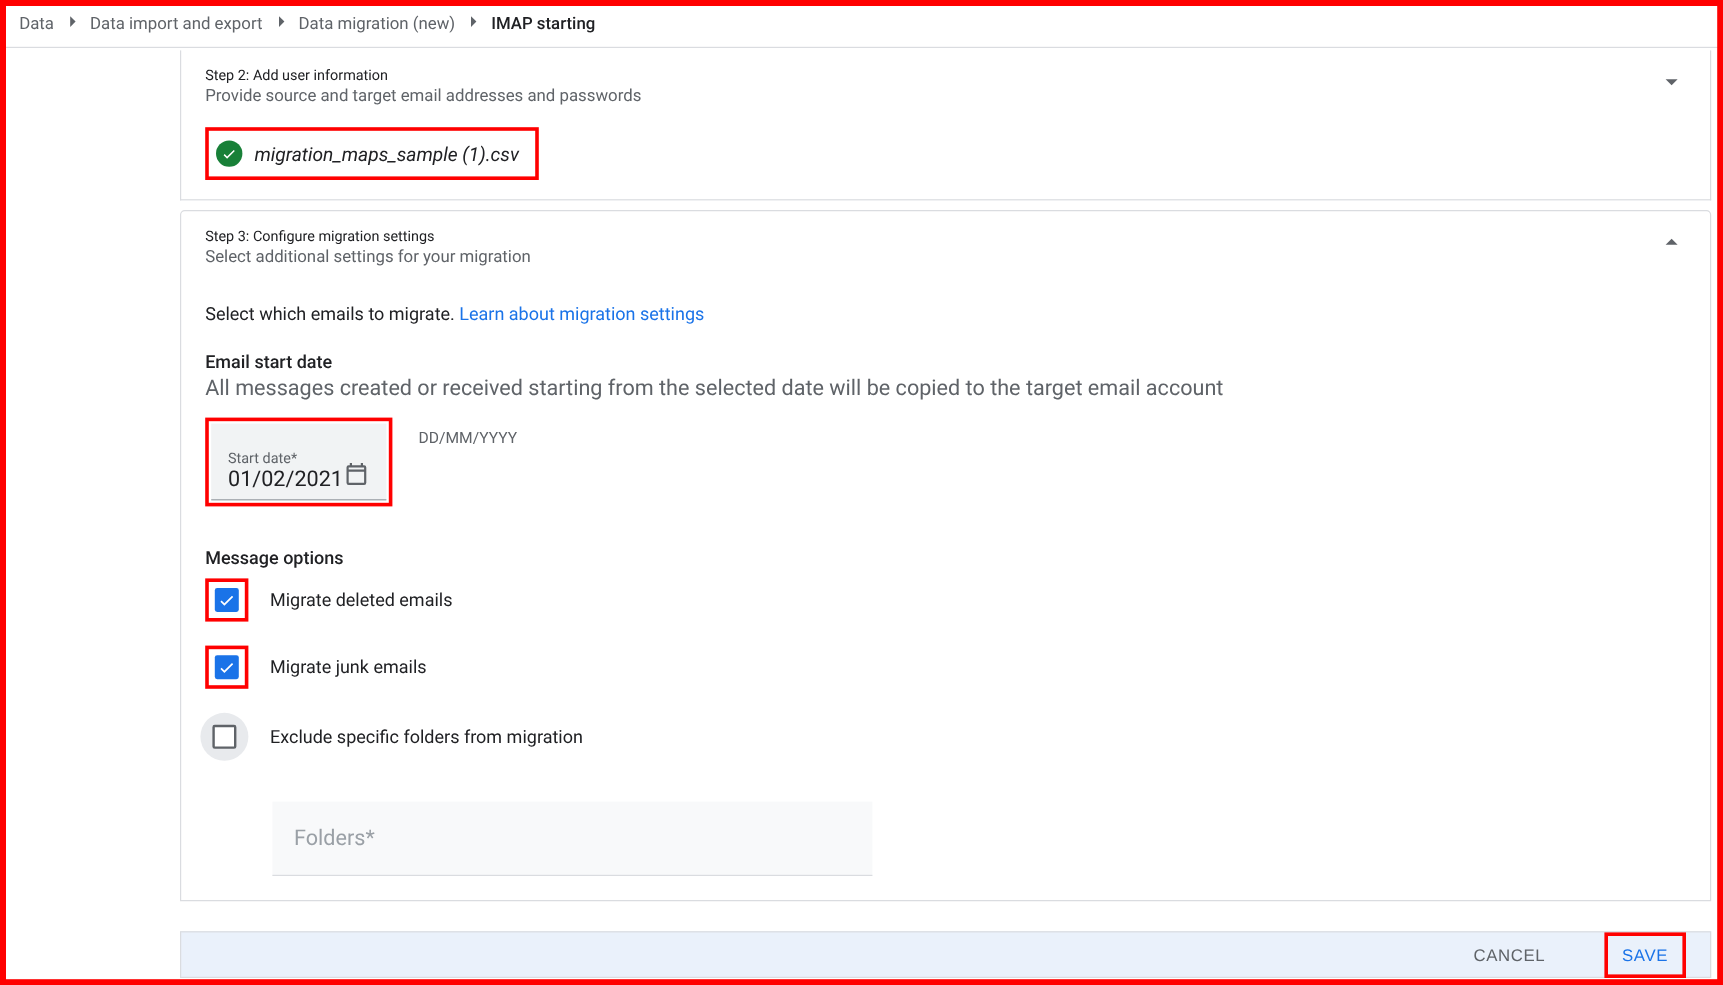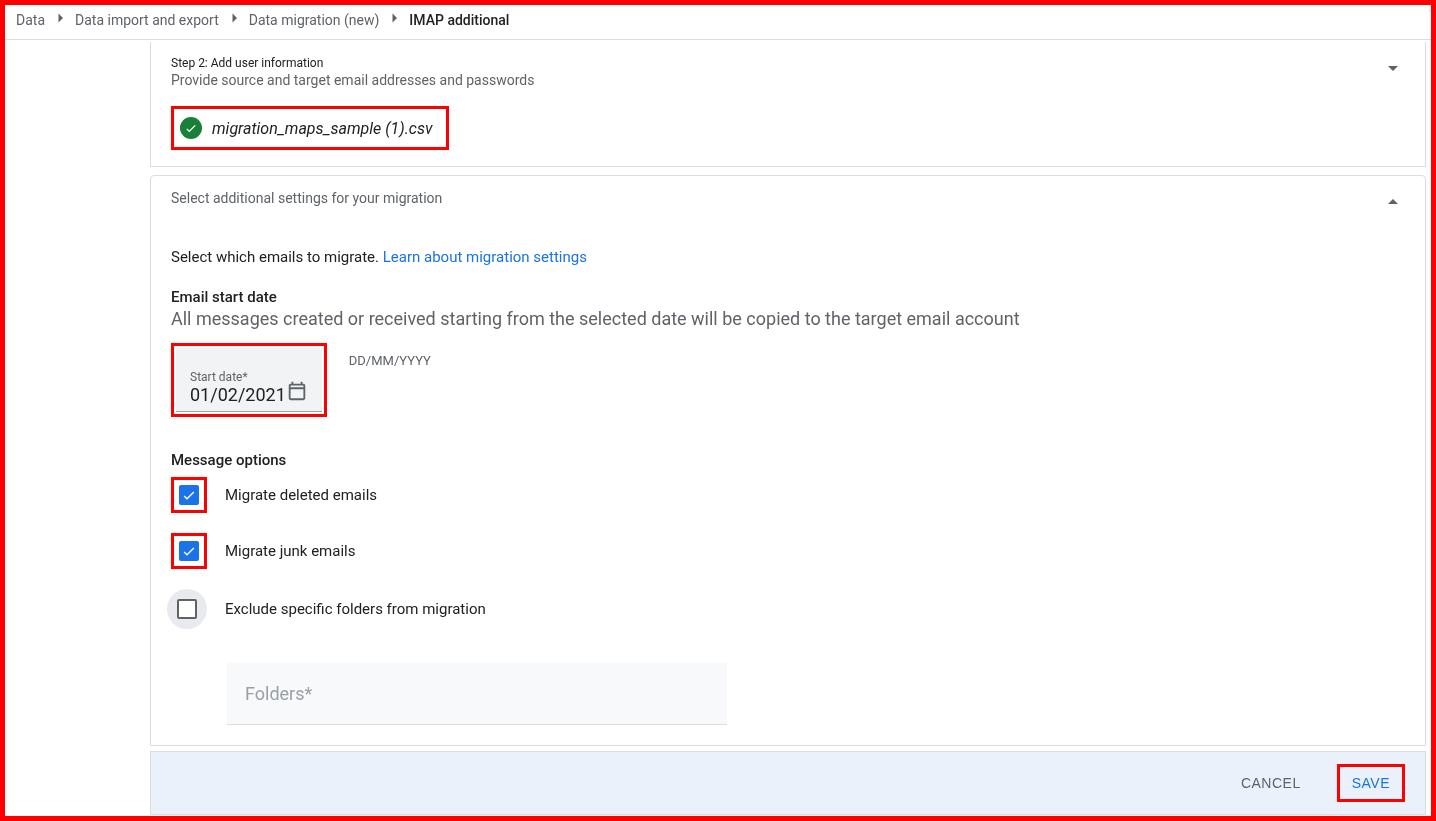--- a/index.html
+++ b/index.html
@@ -231,28 +231,28 @@
     color:var(--grey-500);
     font-size:18px;
   }
 
   
   .footer{
     position:absolute;
     left:150px;
     right:10px;
     bottom:6px;
-    height:64px;
+    height:39px;
     background:var(--footer-bg);
     border:1px solid var(--grey-300);
     border-top:1px solid var(--grey-300);
     display:flex;
     align-items:center;
     justify-content:flex-end;
-    gap:26px;
+    gap:39px;
     padding:0 20px;
   }
   .btn-flat{
     font-size:14px;
     font-weight:500;
     letter-spacing:.5px;
     background:none;
     border:none;
     cursor:pointer;
     padding:8px 10px;
@@ -280,21 +280,21 @@
     <svg viewBox="0 0 24 24">
         <path d="M10 6l6 6-6 6V6z"></path>
       </svg>
   </span>
   <span class="crumb">Data migration (new)</span>
   <span class="sep">
     <svg viewBox="0 0 24 24">
         <path d="M10 6l6 6-6 6V6z"></path>
       </svg>
   </span>
-  <span class="crumb current">IMAP additional</span>
+  <span class="crumb current">IMAP starting</span>
 </nav>
 
 <div class="content-col">
 
   <section class="card no-top-border">
     <div class="card-header">
       <div class="titles">
         <p class="card-title">Step 2: Add user information</p>
         <p class="card-sub">Provide source and target email addresses and passwords</p>
       </div>
@@ -312,20 +312,21 @@
             </svg>
         </span>
         <span class="file-name">migration_maps_sample (1).csv</span>
       </span>
     </div>
   </section>
 
   <section class="card">
     <div class="card-header">
       <div class="titles">
+        <p class="card-title">Step 3: Configure migration settings</p>
         <p class="card-sub">Select additional settings for your migration</p>
       </div>
       <span class="chev">
         <svg viewBox="0 0 24 24">
             <path d="M7 14l5-5 5 5H7z"></path>
           </svg>
       </span>
     </div>
 
     <div class="card-body">

